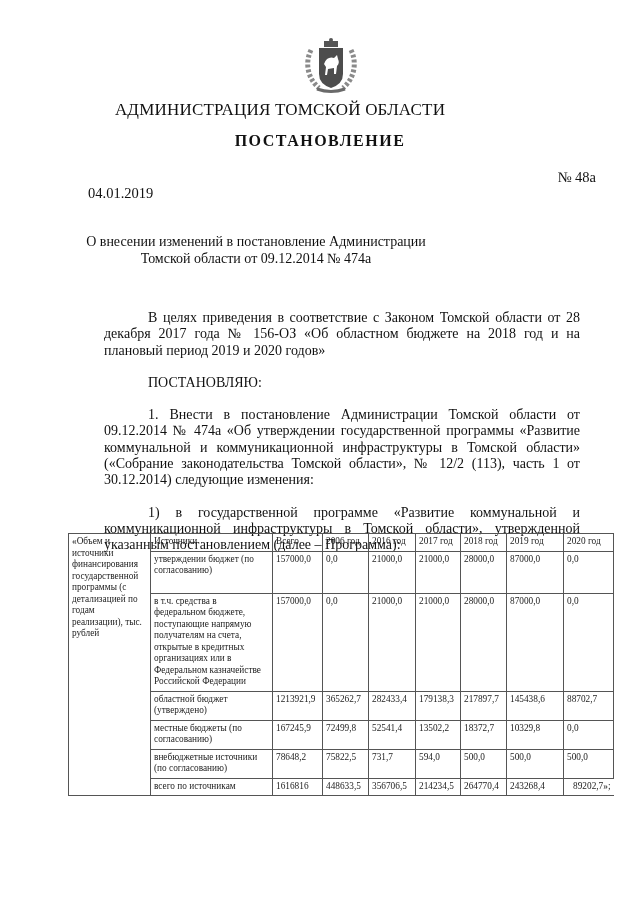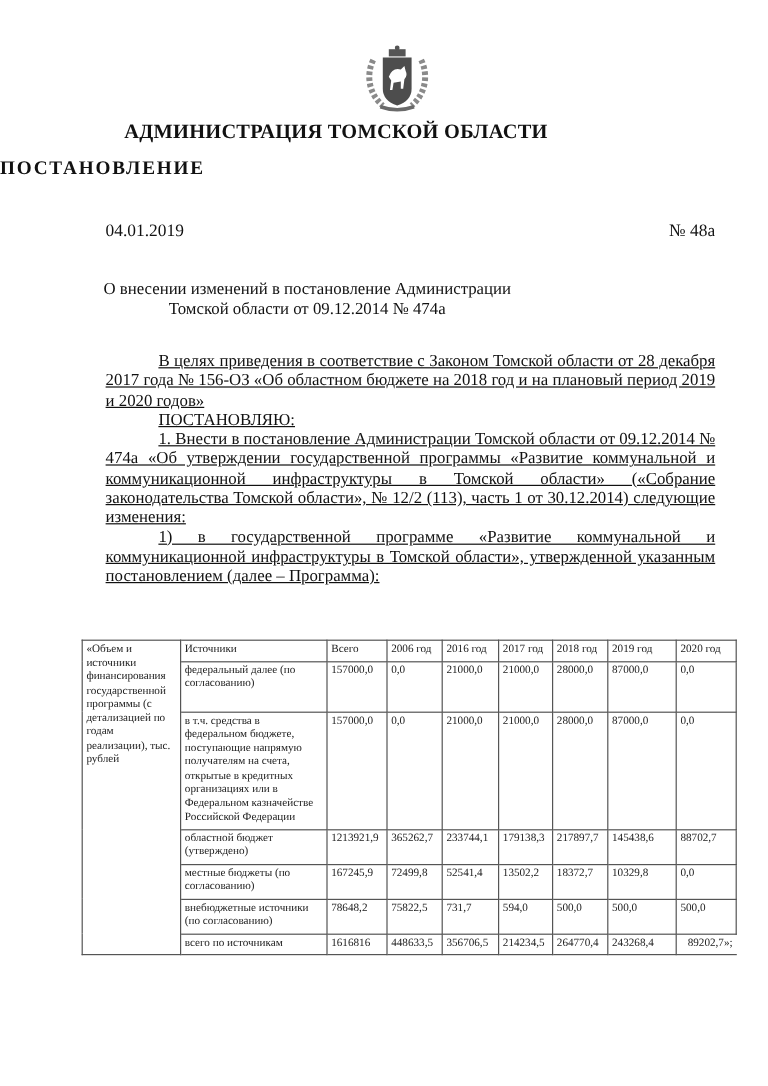--- a/index.html
+++ b/index.html
@@ -3,37 +3,37 @@
   <meta charset="utf-8">
   <style>
     html, body { margin: 0; padding: 0; background: #ffffff; }
     body {
       width: 640px; height: 905px; position: relative; overflow: hidden;
       font-family: "Liberation Serif", serif; color: #111111;
     }
     .emblem { position: absolute; left: 303px; top: 36px; width: 56px; height: 58px; }
     .org-title {
       position: absolute; left: 0; width: 560px; top: 100px; text-align: center;
-      font-weight: bold; font-size: 17px; letter-spacing: 0.2px;
+      font-weight: normal; font-size: 17px; letter-spacing: 0.2px;
     }
     .doc-type {
-      position: absolute; left: 0; width: 640px; top: 132px; text-align: left;
+      position: absolute; left: 0; width: 640px; top: 132px; text-align: center;
       font-weight: bold; font-size: 16px; letter-spacing: 1.5px;
     }
     .doc-date { position: absolute; left: 88px; top: 185px; font-size: 14.5px; }
-    .doc-number { position: absolute; right: 44px; top: 185px; font-size: 14.5px; }
+    .doc-number { position: absolute; right: 44px; top: 169px; font-size: 14.5px; }
     .doc-subject {
       position: absolute; left: 0; width: 512px; top: 233px; text-align: center;
       font-size: 14px; line-height: 17px;
     }
     .body-text {
       position: absolute; left: 88px; width: 508px; top: 294px;
       font-size: 14px; line-height: 16.3px; text-align: justify;
     }
-    .body-text p { margin: 0; text-decoration: underline; }
+    .body-text p { margin: 16px; }
     .body-text p.indent { text-indent: 44px; }
     .funding-table {
       position: absolute; left: 68px; top: 533px; width: 545px;
       border-collapse: collapse; font-size: 9.3px; line-height: 11.5px;
       table-layout: fixed;
     }
     .funding-table td {
       border: 1px solid #555555; vertical-align: top;
       padding: 2px 3px 3px 3px; color: #222222;
     }
@@ -95,21 +95,21 @@
       <td>Источники</td>
       <td>Всего</td>
       <td>2006 год</td>
       <td>2016 год</td>
       <td>2017 год</td>
       <td>2018 год</td>
       <td>2019 год</td>
       <td>2020 год</td>
     </tr>
     <tr style="height:42px">
-      <td>федеральный далее (по согласованию)</td>
+      <td>утверждении бюджет (по согласованию)</td>
       <td>157000,0</td>
       <td>0,0</td>
       <td>21000,0</td>
       <td>21000,0</td>
       <td>28000,0</td>
       <td>87000,0</td>
       <td>0,0</td>
     </tr>
     <tr>
       <td>в т.ч. средства в федеральном бюджете, поступающие напрямую получателям на счета, открытые в кредитных организациях или в Федеральном казначействе Российской Федерации</td>
@@ -118,21 +118,21 @@
       <td>21000,0</td>
       <td>21000,0</td>
       <td>28000,0</td>
       <td>87000,0</td>
       <td>0,0</td>
     </tr>
     <tr>
       <td>областной бюджет (утверждено)</td>
       <td>1213921,9</td>
       <td>365262,7</td>
-      <td>233744,1</td>
+      <td>282433,4</td>
       <td>179138,3</td>
       <td>217897,7</td>
       <td>145438,6</td>
       <td>88702,7</td>
     </tr>
     <tr>
       <td>местные бюджеты (по согласованию)</td>
       <td>167245,9</td>
       <td>72499,8</td>
       <td>52541,4</td>

